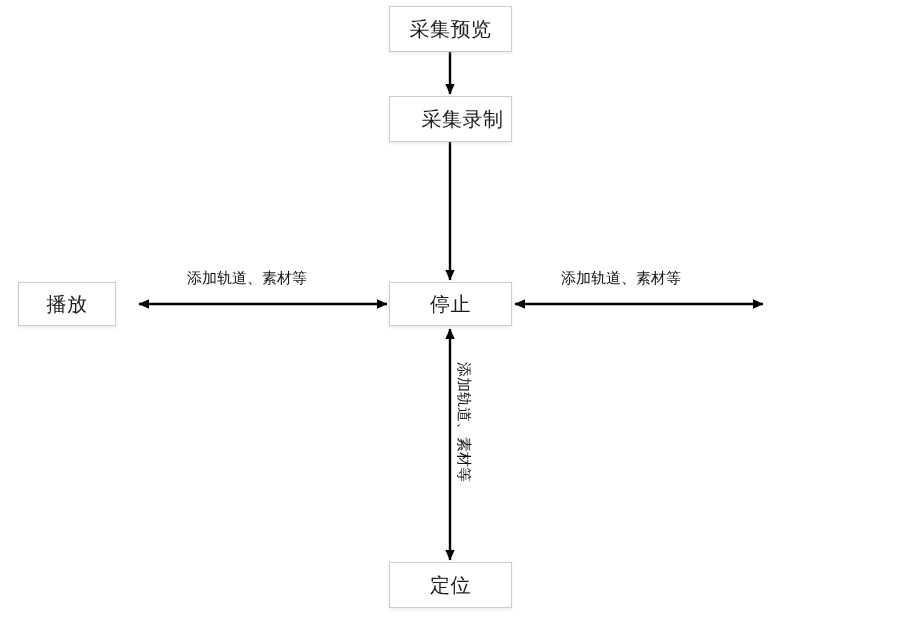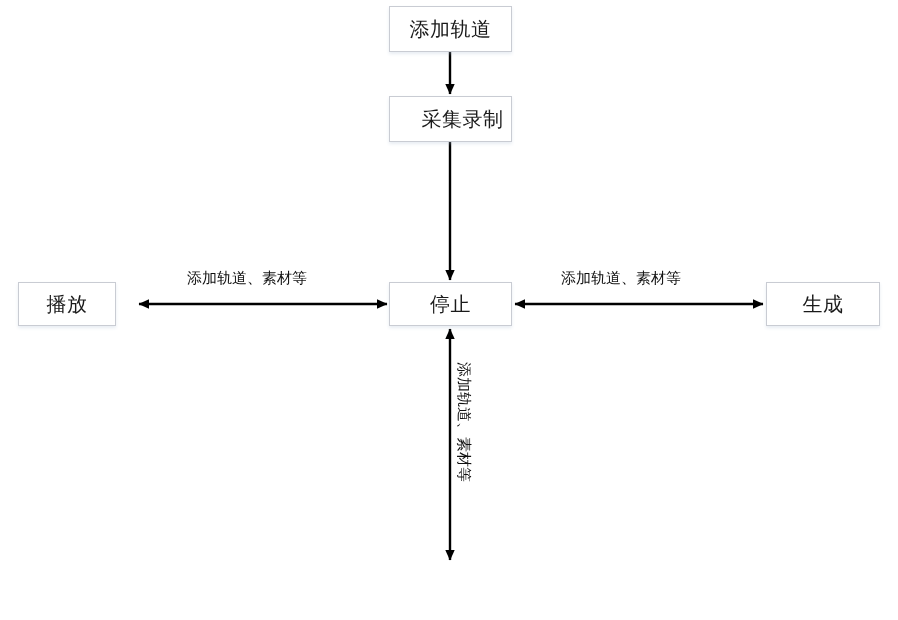--- a/index.html
+++ b/index.html
@@ -79,39 +79,39 @@
     <line x1="450" y1="142" x2="450" y2="280" stroke="#000000" stroke-width="2.4" marker-end="url(#arrowEnd)"></line>
 
     <line x1="139" y1="304" x2="387" y2="304" stroke="#000000" stroke-width="2.4" marker-start="url(#arrowStart)" marker-end="url(#arrowEnd)"></line>
 
     <line x1="515" y1="304" x2="763" y2="304" stroke="#000000" stroke-width="2.4" marker-start="url(#arrowStart)" marker-end="url(#arrowEnd)"></line>
 
     <line x1="450" y1="329" x2="450" y2="560" stroke="#000000" stroke-width="2.4" marker-start="url(#arrowStart)" marker-end="url(#arrowEnd)"></line>
   </svg>
 
   <div class="node" style="left:389px; top:6px; width:123px; height:46px;">
-    <span class="node-label">添加轨道</span>
+    <span class="node-label">采集预览</span>
   </div>
 
   <div class="node" style="left:389px; top:96px; width:123px; height:46px;padding-left:24px;">
     <span class="node-label">采集录制</span>
   </div>
 
   <div class="node" style="left:18px; top:282px; width:98px; height:44px;">
     <span class="node-label">播放</span>
   </div>
 
   <div class="node" style="left:389px; top:282px; width:123px; height:44px;justify-content:center;">
     <span class="node-label">停止</span>
   </div>
 
-  <div class="node" style="left:766px; top:282px; width:114px; height:44px;">
-    <span class="node-label">生成</span>
+
+  <div class="node" style="left:389px; top:562px; width:123px; height:46px;">
+    <span class="node-label">定位</span>
   </div>
-
 
   <div class="edge-label" style="left:187px; top:271px;">添加轨道、素材等</div>
 
   <div class="edge-label" style="left:561px; top:271px;">添加轨道、素材等</div>
 
   <div class="edge-label vertical" style="left:471px; top:362px;">添加轨道、素材等</div>
 
 </div>
 
 </body></html>

